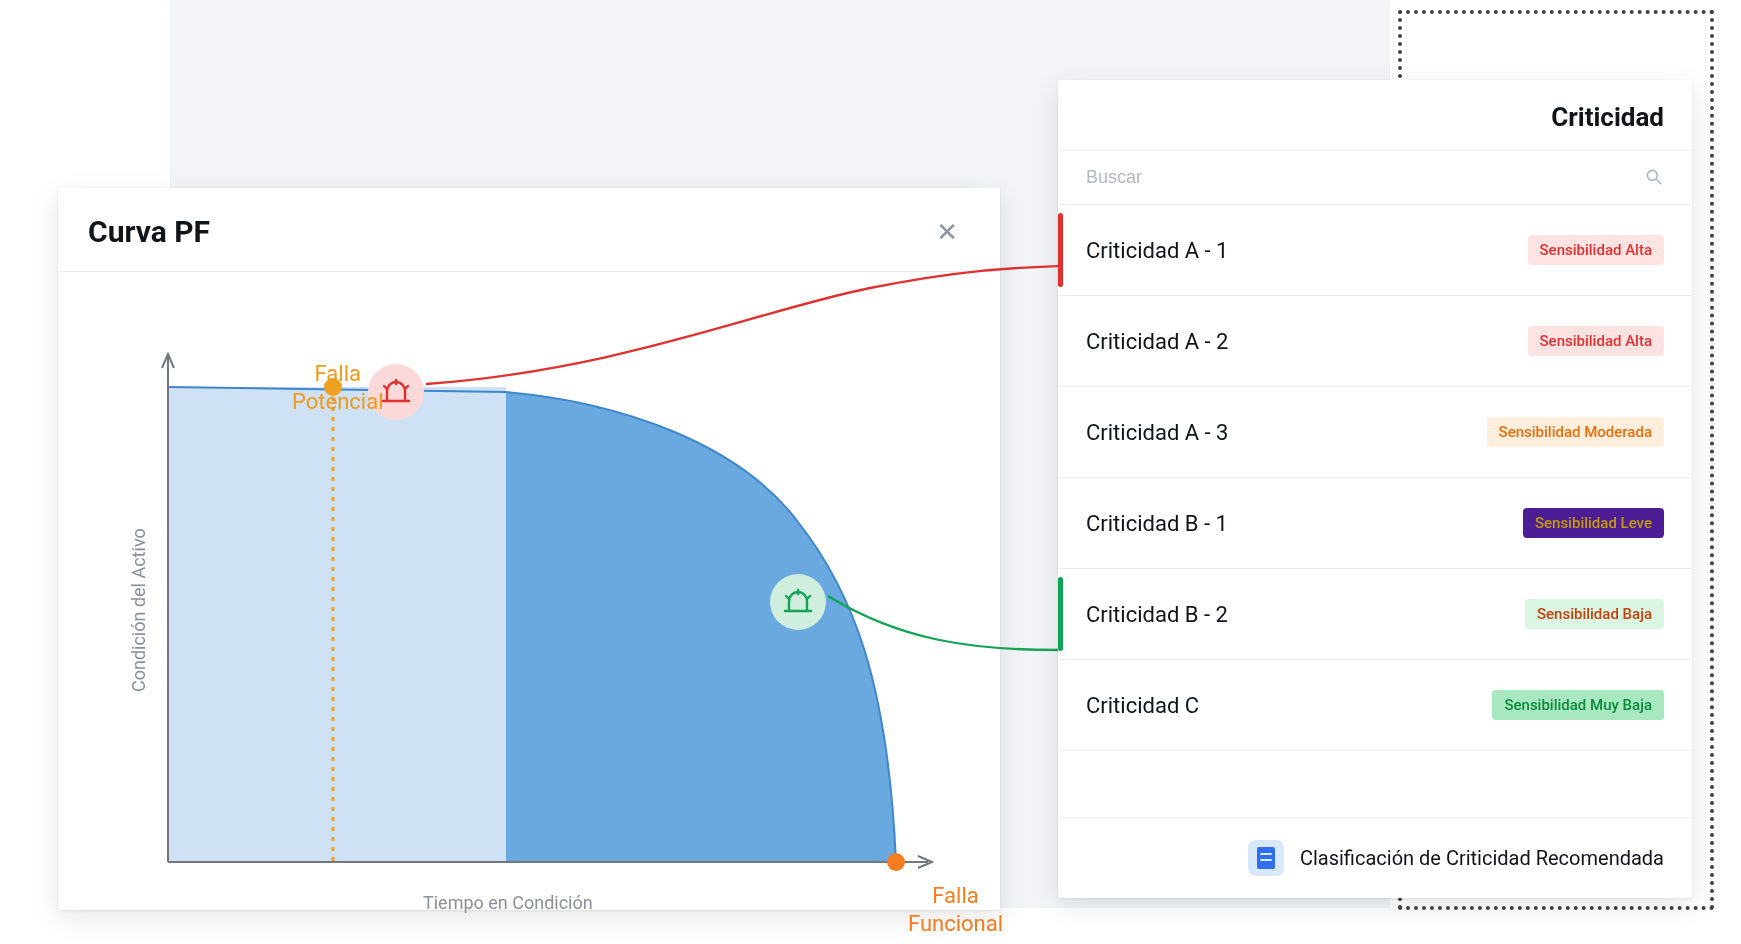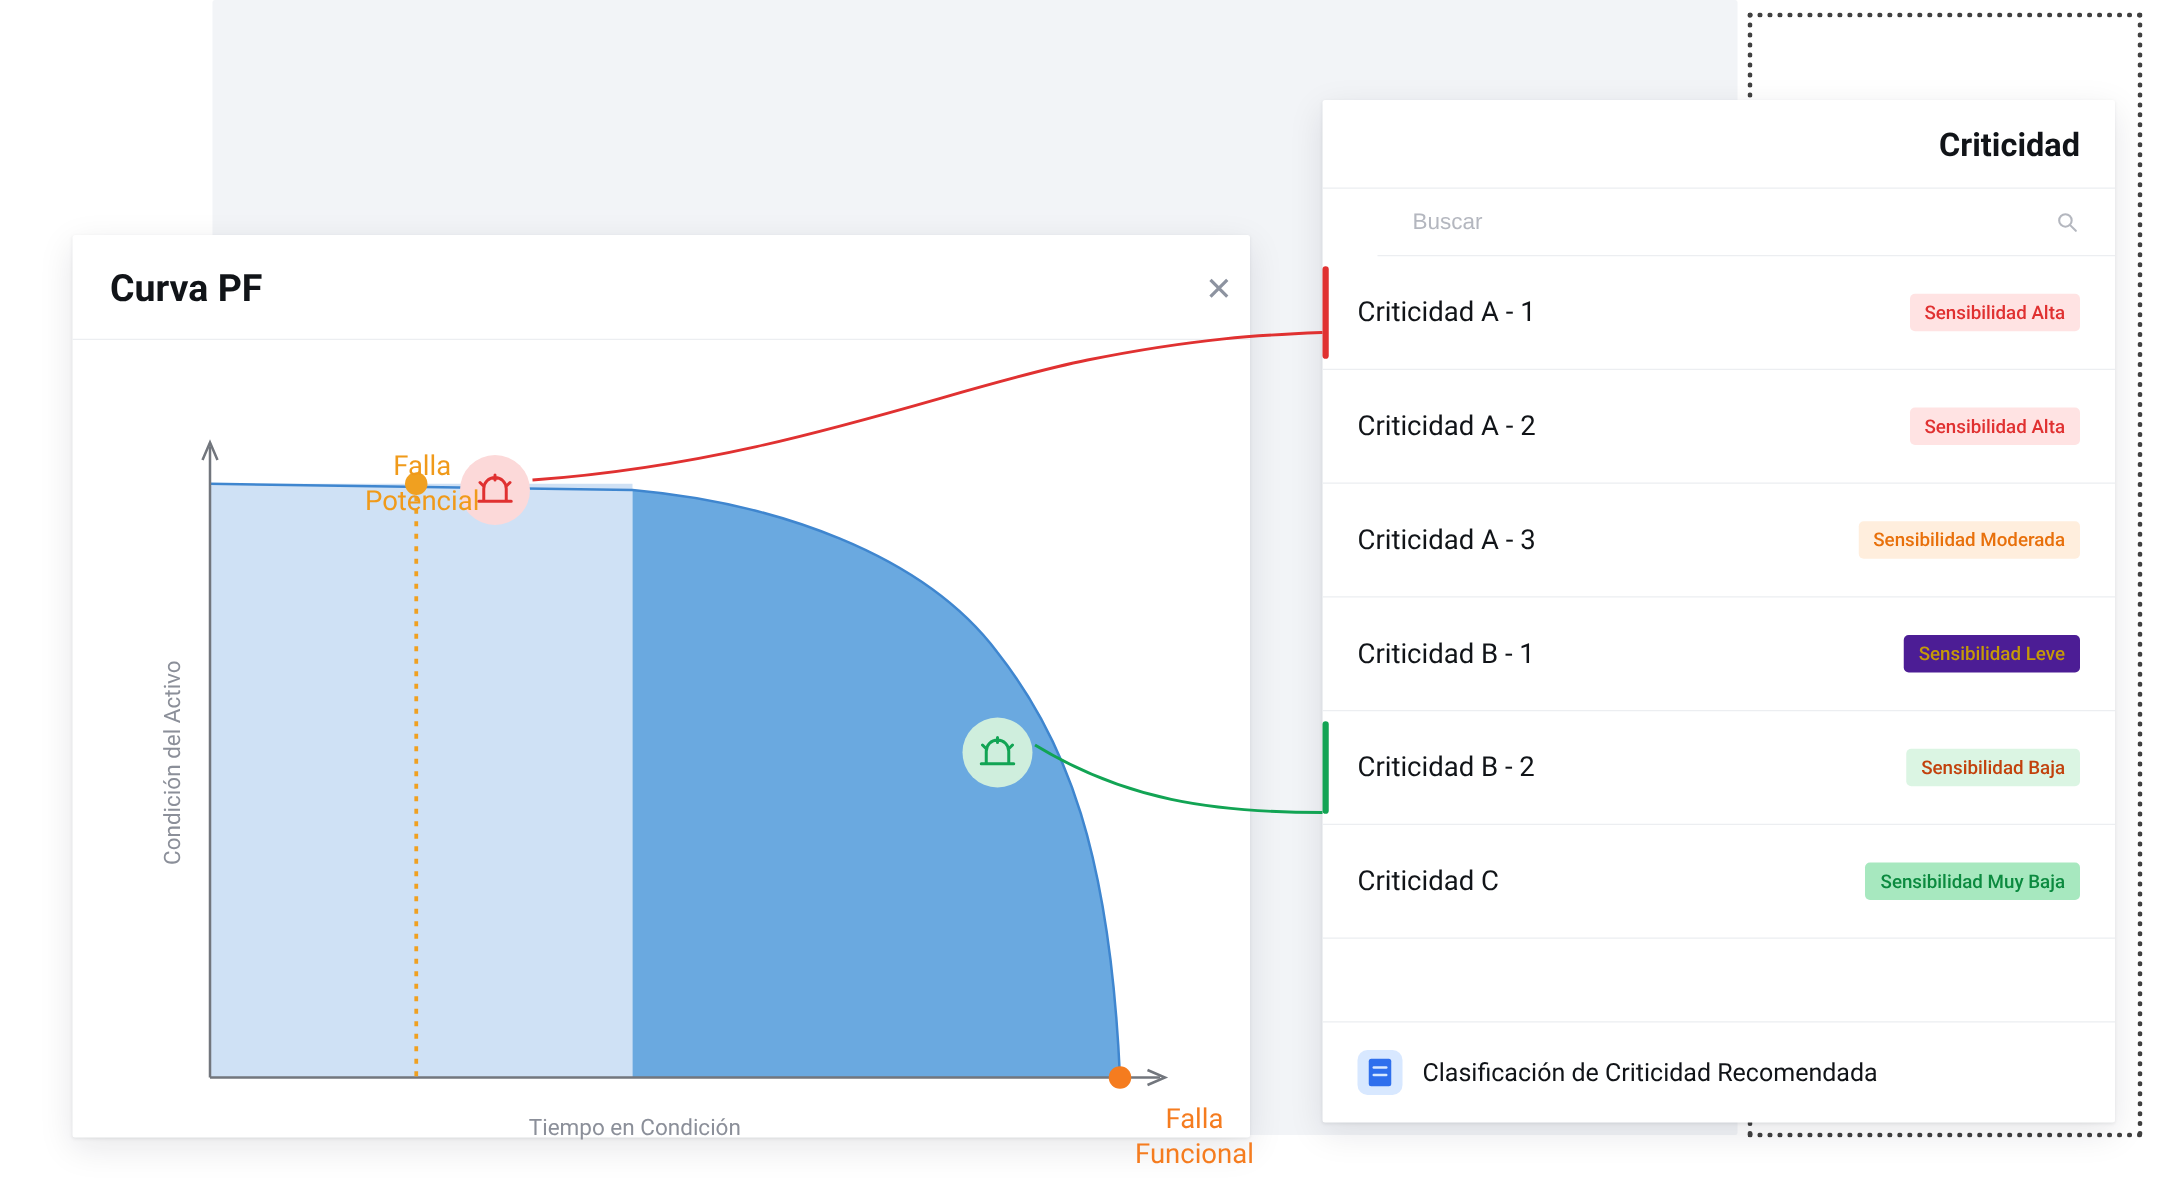--- a/index.html
+++ b/index.html
@@ -29,21 +29,21 @@
     position: absolute;
     left: 58px; top: 188px;
     width: 942px; height: 722px;
     background: #ffffff;
     box-shadow: 0 8px 28px rgba(16,24,40,0.10), 0 1px 3px rgba(16,24,40,0.08);
     border-radius: 2px;
     display: flex; flex-direction: column;
   }
   .pf-header {
     display: flex; align-items: center; justify-content: space-between;
-    padding: 26px 14px 22px 30px;
+    padding: 26px 42px 22px 30px;
     border-bottom: 1px solid #eceef1;
   }
   .pf-title { font-size: 30px; font-weight: 700; color: #111418; }
   .close-x { font-size: 26px; color: #8d93a0; cursor: pointer; line-height: 1; }
 
   .pf-body { position: relative; flex: 1; padding: 40px 50px 30px 50px; }
 
   .pf-svg { position: absolute; left: 60px; top: 30px; width: 840px; height: 640px; }
 
   .y-axis-label {
@@ -78,24 +78,23 @@
     box-shadow: 0 8px 28px rgba(16,24,40,0.10), 0 1px 3px rgba(16,24,40,0.08);
     border-radius: 2px;
     display: flex; flex-direction: column;
   }
   .crit-header {
     padding: 22px 28px 18px 28px;
     border-bottom: 1px solid #eceef1;
   }
   .crit-title { font-size: 26px; font-weight: 700; color: #111418; text-align: right; }
   .crit-search {
-    display: flex; align-items: flex-end; justify-content: space-between;
+    display: flex; align-items: flex-start; justify-content: space-between;
     padding: 16px 28px;
     border-bottom: 1px solid #eceef1;
-    margin-left: 44px;
   }
   .crit-search input {
     border: none; outline: none; font-size: 18px; color: #333; width: 90%;
     background: transparent;
   }
   .crit-search input::placeholder { color: #b4b7bf; }
   .search-icon { width: 20px; height: 20px; color: #b4b7bf; }
 
   .crit-list { flex: 1; display: flex; flex-direction: column; }
   .crit-row {
@@ -126,20 +125,21 @@
     width: 5px;
     border-radius: 3px;
   }
   .crit-row.active-red::before   { background: #e03131; }
   .crit-row.active-green::before { background: #12a454; }
 
   .crit-footer {
     display: flex; align-items: center; gap: 16px;
     padding: 22px 28px;
     border-top: 1px solid #eceef1;
+    justify-content: flex-end;
   }
   .doc-icon {
     width: 36px; height: 36px; border-radius: 8px;
     background: #d8e8ff;
     display: flex; align-items: center; justify-content: center;
   }
   .doc-icon-inner { width: 18px; height: 22px; background: #2f6fed; border-radius: 2px; position: relative; }
   .doc-icon-inner::before, .doc-icon-inner::after {
     content:""; position:absolute; left:3px; right:3px; height:2px; background:#d8e8ff; border-radius:1px;
   }

